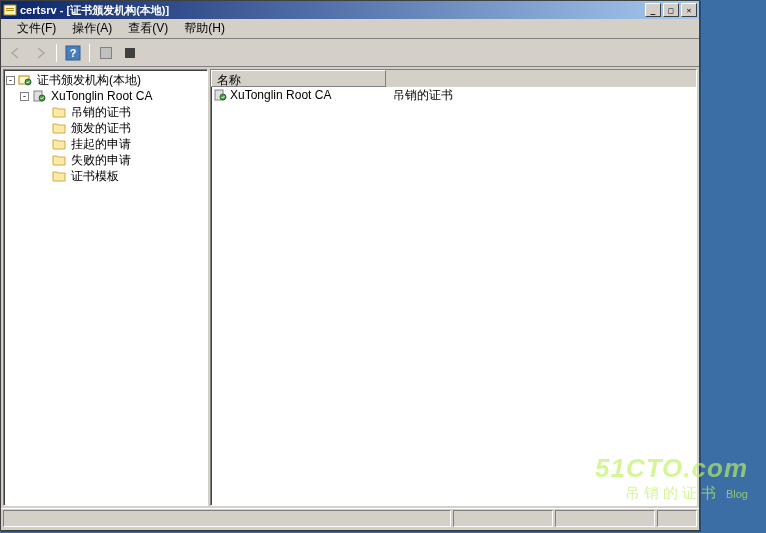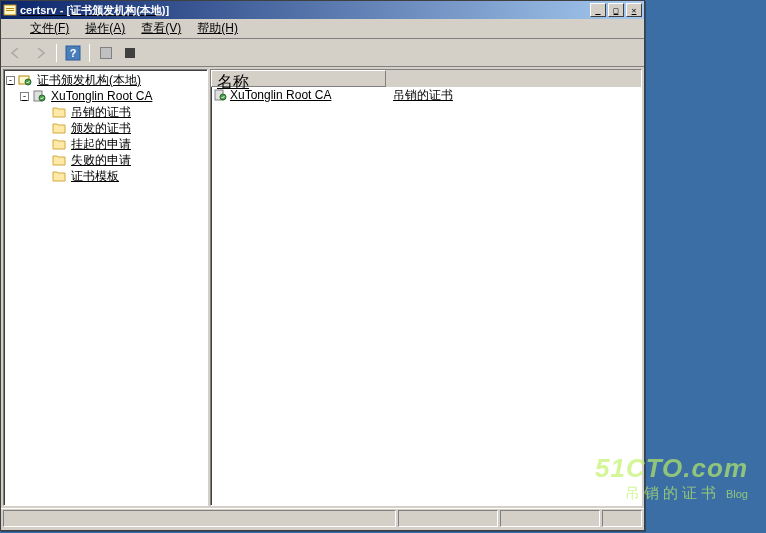--- a/index.html
+++ b/index.html
@@ -1,40 +1,40 @@
 <!DOCTYPE html>
 <html><head>
 <meta charset="utf-8">
 <style>
 * { box-sizing: border-box; margin: 0; padding: 0; }
 body { font-family: "SimSun", "Tahoma", sans-serif; font-size: 12px; background: #3a6ea5; width: 766px; height: 533px; position: relative; overflow: hidden; }
-.window { position: absolute; left: 0; top: 0; width: 645px; height: 531px; background: #d4d0c8; border: 1px solid #404040; box-shadow: 1px 1px 0 rgba(0,0,0,0.3); text-decoration: underline; }
+.window { position: absolute; left: 0; top: 0; width: 700px; height: 531px; background: #d4d0c8; border: 1px solid #404040; box-shadow: 1px 1px 0 rgba(0,0,0,0.3); }
 .titlebar { height: 18px; background: linear-gradient(to right, #0a246a, #a6caf0); color: #fff; display: flex; align-items: center; padding: 0 2px; font-weight: bold; font-size: 11px; }
 .titlebar .icon { width: 14px; height: 14px; margin-right: 3px; display: inline-block; }
 .titlebar .title-text { flex: 1; white-space: nowrap; overflow: hidden; }
 .win-controls { display: flex; gap: 0; }
 .win-btn { width: 16px; height: 14px; background: #d4d0c8; border: 1px solid; border-color: #fff #404040 #404040 #fff; display: flex; align-items: center; justify-content: center; font-family: "Marlett", monospace; font-size: 8px; color: #000; cursor: pointer; margin-left: 2px; font-weight: bold; }
-.menubar { height: 20px; background: #d4d0c8; display: flex; align-items: center; padding: 0 21px; border-bottom: 1px solid #808080; }
+.menubar { height: 20px; background: #d4d0c8; display: flex; align-items: center; padding: 0 8px; border-bottom: 1px solid #808080; }
 .menu-item { padding: 2px 8px; cursor: pointer; }
 .toolbar { height: 28px; background: #d4d0c8; display: flex; align-items: center; padding: 2px 4px; border-bottom: 1px solid #808080; gap: 2px; }
 .tool-btn { width: 22px; height: 22px; border: 1px solid #d4d0c8; display: flex; align-items: center; justify-content: center; cursor: pointer; }
 .tool-btn.disabled { opacity: 0.5; cursor: default; }
 .tool-sep { width: 1px; height: 18px; background: #808080; border-right: 1px solid #fff; margin: 0 3px; }
 .content { display: flex; height: calc(100% - 18px - 20px - 28px - 22px); padding: 2px; gap: 2px; }
 .tree-panel { width: 205px; background: #fff; border: 1px solid; border-color: #808080 #fff #fff #808080; box-shadow: inset 1px 1px 0 #404040; overflow: auto; }
 .list-panel { flex: 1; background: #fff; border: 1px solid; border-color: #808080 #fff #fff #808080; box-shadow: inset 1px 1px 0 #404040; overflow: auto; }
 .tree { padding: 2px; }
 .tree-node { display: flex; align-items: center; height: 16px; white-space: nowrap; cursor: pointer; }
 .tree-node .toggle { width: 9px; height: 9px; border: 1px solid #808080; background: #fff; display: flex; align-items: center; justify-content: center; font-size: 9px; line-height: 7px; margin-right: 3px; color: #000; font-family: monospace; }
 .tree-node .node-icon { width: 14px; height: 14px; margin-right: 3px; display: inline-block; }
 .tree-node .lbl { padding: 0 2px; }
 .indent-1 { padding-left: 14px; }
 .indent-2 { padding-left: 46px; }
 .list-header { display: flex; height: 17px; background: #d4d0c8; position: sticky; top: 0; }
-.list-col { border: 1px solid; border-color: #fff #808080 #808080 #fff; padding: 1px 5px; cursor: pointer; font-size: 16px; }
+.list-col { border: 1px solid; border-color: #fff #808080 #808080 #fff; padding: 1px 5px; cursor: pointer; font-size: 12px; }
 .col-name { width: 175px; }
 .col-desc { flex: 1; }
 .list-row { display: flex; height: 16px; align-items: center; padding-left: 2px; cursor: pointer; }
 .list-row .row-icon { width: 14px; height: 14px; margin-right: 3px; }
 .list-cell-name { width: 175px; display: flex; align-items: center; }
 .list-cell-desc { flex: 1; padding-left: 5px; }
 .statusbar { height: 20px; background: #d4d0c8; display: flex; border-top: 1px solid #fff; padding: 1px 2px; gap: 2px; }
 .status-pane { border: 1px solid; border-color: #808080 #fff #fff #808080; flex: 1; padding: 1px 4px; }
 .status-pane.small { flex: 0 0 100px; }
 .status-pane.xsmall { flex: 0 0 40px; }

